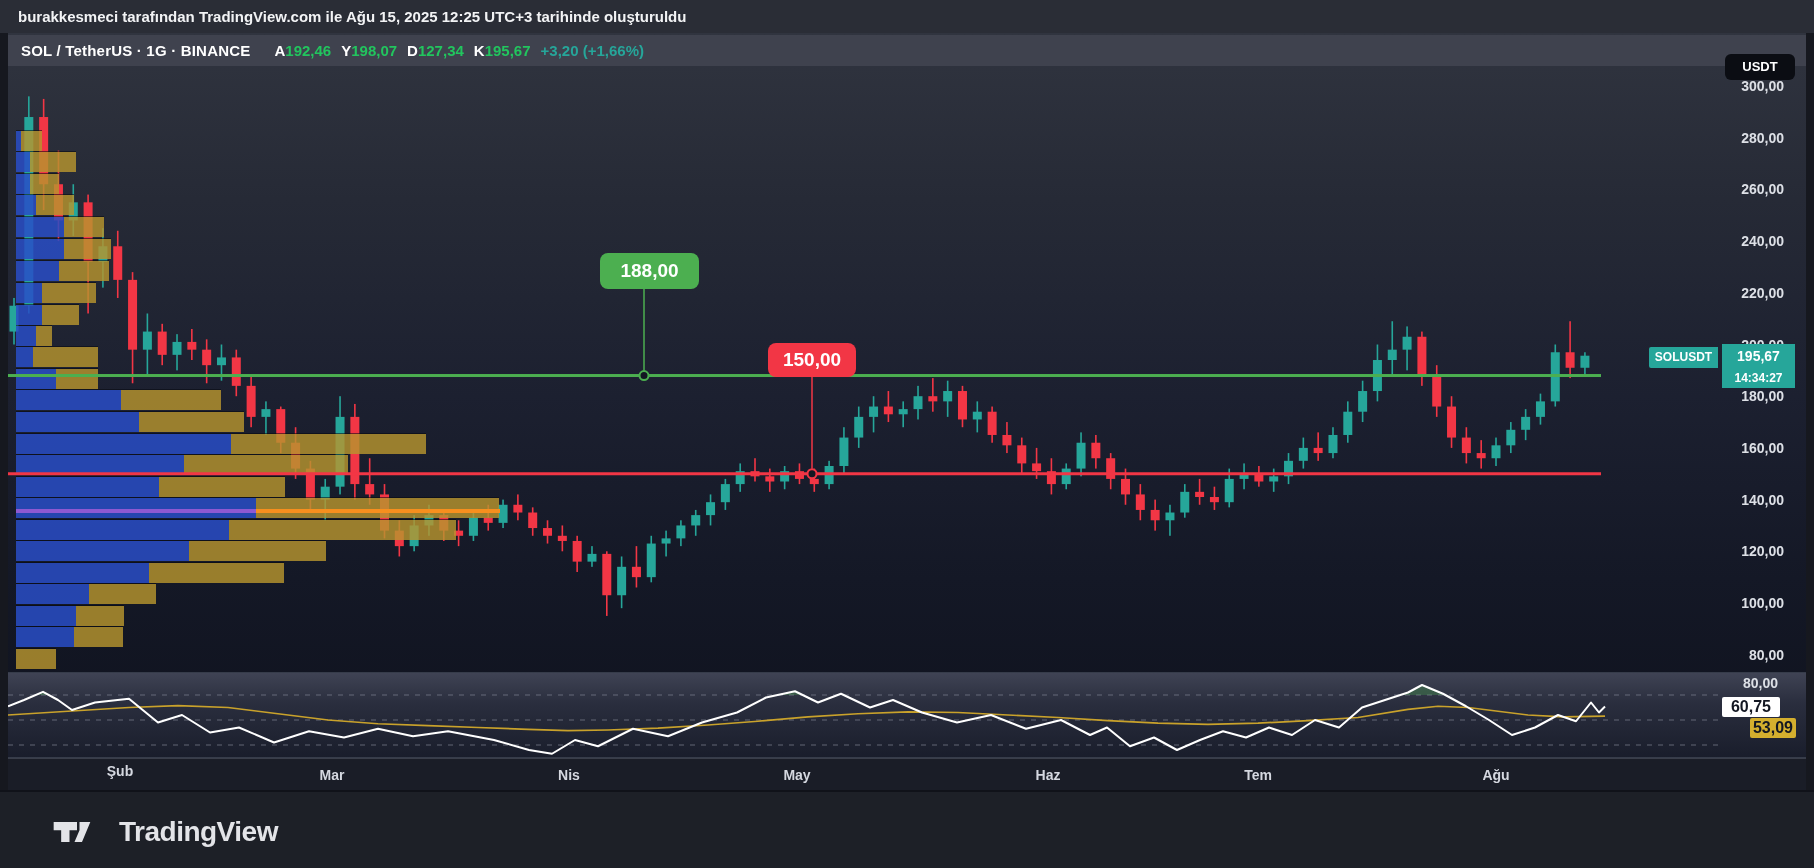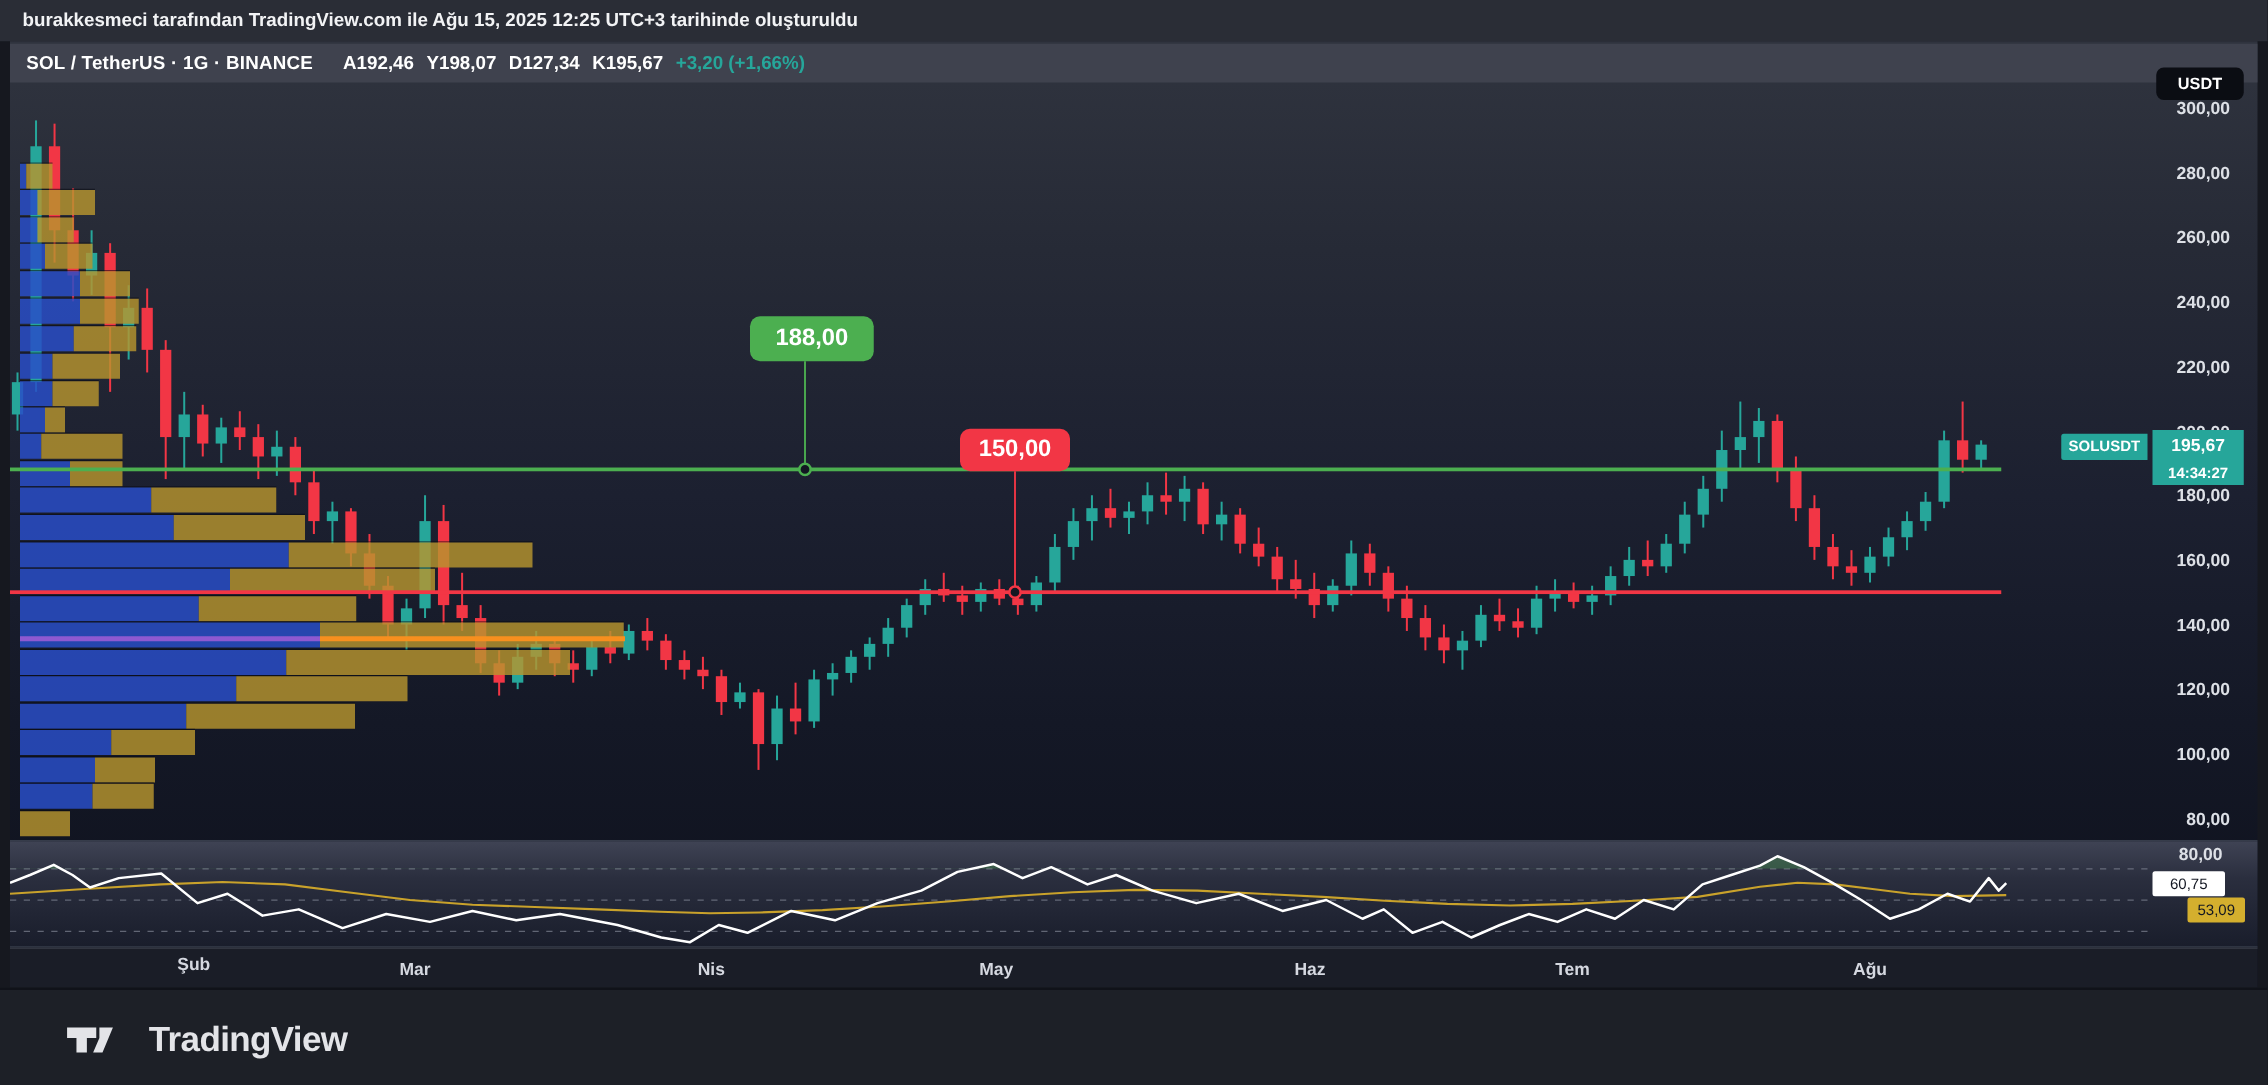--- a/index.html
+++ b/index.html
@@ -7,37 +7,37 @@
   .abs{position:absolute;}
   #attribution-bar{left:0;top:0;width:1814px;height:33px;background:#2a2d36;color:#f2f3f5;
     font-size:15px;font-weight:600;line-height:33px;padding-left:18px;box-sizing:border-box;}
   #chart-card{left:8px;top:33px;width:1798px;height:757px;
     background:linear-gradient(180deg,#30343f 0%,#262a36 22%,#1c2030 48%,#141826 72%,#0e111c 100%);}
   #symbol-toolbar{left:0;top:2px;width:1798px;height:31px;background:#3f424e;color:#fff;
     font-size:15px;line-height:31px;padding-left:13px;box-sizing:border-box;white-space:nowrap;}
   #symbol-toolbar .t{font-weight:700;letter-spacing:.2px;}
   #symbol-toolbar .ohlc{margin-left:14px;}
   #symbol-toolbar .ohlc b{color:#fff;font-weight:700;margin-left:10px;}
-  #symbol-toolbar .ohlc span{color:#ffffff;font-weight:600;}
+  #symbol-toolbar .ohlc span{color:#22c55e;font-weight:600;}
   #symbol-toolbar .chg{color:#26a69a;font-weight:600;margin-left:10px;}
   #usdt-button{left:1717px;top:7px;width:70px;height:26px;background:#0b0d13;border-radius:6px;
     color:#fff;font-size:13px;font-weight:700;text-align:center;line-height:26px;cursor:pointer;margin-top:12px;}
   svg.layer{position:absolute;left:0;top:0;pointer-events:none;}
   
   .lvl-badge{position:absolute;border-radius:8px;color:#fff;font-size:19px;font-weight:700;
     display:flex;align-items:center;justify-content:center;cursor:pointer;}
   
   .tick{position:absolute;right:22px;width:80px;text-align:right;color:#dde0e6;font-size:14px;
     font-weight:600;transform:translateY(-50%);}
   #last-badge-tab{position:absolute;background:#26a69a;color:#fff;font-size:12px;font-weight:700;
     text-align:center;border-radius:2px 0 0 2px;}
   .axis-box{position:absolute;background:#26a69a;color:#fff;text-align:center;}
   #rsi-val-badge{background:#ffffff;color:#131722;}
   #rsi-ma-badge{background:#d4af2e;color:#131722;}
-  .small-badge{position:absolute;font-size:12px;font-weight:400;text-align:center;border-radius:2px;}
+  .small-badge{position:absolute;font-size:16px;font-weight:700;text-align:center;border-radius:2px;}
   .month{position:absolute;color:#d5d8e0;font-size:14px;font-weight:600;transform:translateX(-50%);}
   #time-axis{left:8px;top:758px;width:1798px;height:32px;background:#1a1d27;border-top:1px solid #3a3e4a;}
   #footer-bar{left:0;top:790px;width:1814px;height:78px;background:#1d2027;border-top:2px solid #101219;}
   #tv-logo{position:absolute;left:52px;top:24px;display:flex;align-items:center;color:#e3e4e8;}
   #tv-logo .word{font-size:28px;font-weight:700;margin-left:27px;letter-spacing:-0.5px;}
   #lightning-button{position:absolute;left:1582px;top:641px;width:30px;height:30px;border:2px solid #bb4fd0;
     border-radius:50%;box-sizing:border-box;cursor:pointer;display:flex;align-items:center;justify-content:center;}
   .sep{position:absolute;left:8px;width:1798px;height:1px;background:#363c4a;}
 </style>
 </head>
@@ -639,21 +639,21 @@
       <polyline points="8,706.25 24,700 43,691.875 58,700 72,710 95,702.5 129,698.75 158,722.5 182,715 210,732.5 239,727.5 274,742.5 309,731.25 344,737.5 378,728.75 413,736.25 448,731.25 494,740 529,750 552,753.75 575,740 598,746.25 633,728.75 668,736.25 702,722.5 737,712.5 766,697.5 795,691.25 818,702.5 841,693.75 870,707.5 893,700 922,712.5 957,722.5 991,715 1026,728.75 1061,720 1090,735 1107,727.5 1130,746.25 1154,737.5 1177,750 1200,740 1223,731.25 1246,737.5 1269,727.5 1292,735 1315,720 1339,727.5 1362,707.5 1385,700 1408,692.5 1422,685 1443,693.75 1466,706.25 1489,720 1512,735 1535,727.5 1558,715 1576,721.25 1591,702.5 1599,712.5 1605,706.5625" fill="none" stroke="#ffffff" stroke-width="2" stroke-linejoin="round"></polyline>
     </svg>
   <div class="tick" style="top:650px;right:28px;">80,00</div>
   <div class="small-badge" id="rsi-val-badge" style="left:1714px;top:664px;width:58px;height:20px;line-height:20px;">60,75</div>
   <div class="small-badge" id="rsi-ma-badge" style="left:1742px;top:685px;width:46px;height:20px;line-height:20px;">53,09</div>
 
   <div class="sep" style="top:724px;left:0;"></div>
 </div>
 
 <div id="time-axis" class="abs">
-    <div class="month" style="left: 112px; top: 4px; margin-left: 35px;">Şub</div>
+    <div class="month" style="left: 112px; top: 4px;">Şub</div>
     <div class="month" style="left: 324px; top: 8px;">Mar</div>
     <div class="month" style="left: 561px; top: 8px;">Nis</div>
     <div class="month" style="left: 789px; top: 8px;">May</div>
     <div class="month" style="left: 1020px; top: 8px; padding-left: 40px;">Haz</div>
     <div class="month" style="left: 1250px; top: 8px;">Tem</div>
     <div class="month" style="left: 1488px; top: 8px;">Ağu</div>
   </div>
 
 <div id="footer-bar" class="abs">
   <div id="tv-logo">

